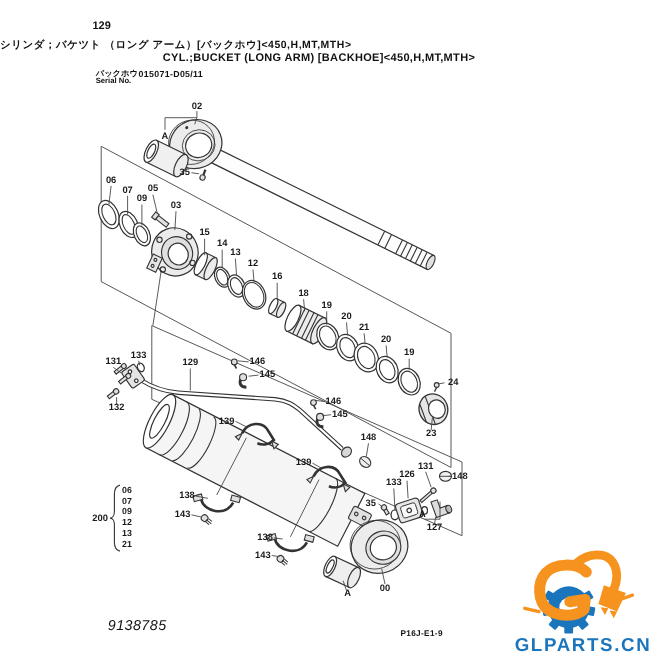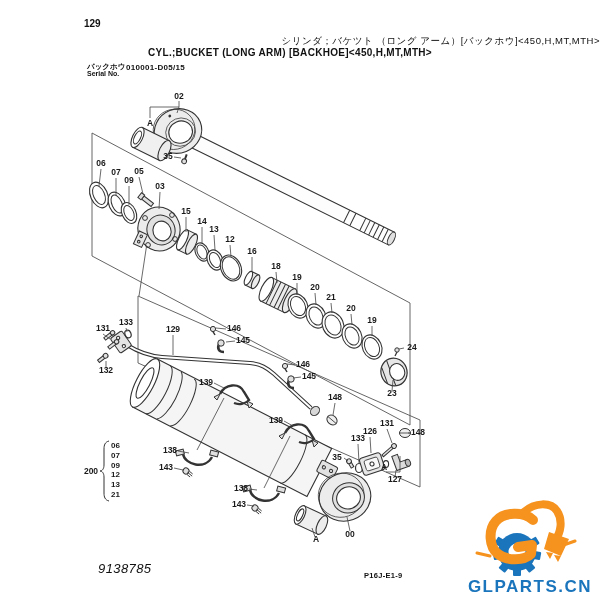--- a/index.html
+++ b/index.html
@@ -1,19 +1,19 @@
 <!DOCTYPE html>
 <html><head>
 <meta charset="utf-8">
 <style>
   html,body{margin:0;padding:0;background:#fff;}
   body{width:600px;height:600px;position:relative;font-family:"Liberation Sans",sans-serif;color:#111;overflow:hidden;}
   .abs{position:absolute;}
   .page-num{left:84px;top:18px;font-size:10px;font-weight:bold;}
-  .title-jp{left:0;top:35px;width:600px;text-align:right;font-size:9.5px;font-weight:normal;letter-spacing:.5px;}
+  .title-jp{left:0;top:35px;width:600px;text-align:left;font-size:9.5px;font-weight:bold;letter-spacing:.5px;}
   .title-en{left:0;top:47px;width:580px;text-align:center;font-size:10px;font-weight:bold;letter-spacing:.3px;}
   .serial-jp{left:87px;top:62px;font-size:7.5px;font-weight:bold;}
   .serial-en{left:87px;top:70px;font-size:7px;font-weight:bold;}
   .serial-val{left:126px;top:63px;font-size:8px;font-weight:bold;letter-spacing:.3px;}
   .footer-left{left:98px;top:561px;font-size:13px;font-style:italic;letter-spacing:.4px;}
   .footer-right{left:364px;top:571px;font-size:7.5px;font-weight:bold;letter-spacing:.3px;}
   svg{position:absolute;left:0;top:0;}
   .ln{fill:#fff;stroke:#333;stroke-width:1.1;}
   .ln2{fill:none;stroke:#333;stroke-width:1;}
   .fill1{fill:#ececec;stroke:#333;stroke-width:1.1;}
@@ -25,21 +25,21 @@
   .brand{font:bold 17px "Liberation Sans",sans-serif;fill:#1B75BC;letter-spacing:1.5px;text-anchor:middle;}
 </style>
 </head>
 <body>
 
 <div class="abs page-num">129</div>
 <div class="abs title-jp">シリンダ；バケツト （ロング アーム）[バックホウ]&lt;450,H,MT,MTH&gt;</div>
 <div class="abs title-en">CYL.;BUCKET (LONG ARM) [BACKHOE]&lt;450,H,MT,MTH&gt;</div>
 <div class="abs serial-jp">バックホウ</div>
 <div class="abs serial-en">Serial No.</div>
-<div class="abs serial-val">010001-D05/15</div>
+<div class="abs serial-val">015071-D05/11</div>
 <div class="abs footer-left">9138785</div>
 <div class="abs footer-right">P16J-E1-9</div>
 
 <svg width="600" height="600" viewBox="0 0 600 600">
 
   <path class="border" d="M92,133 L410,303 L410,425 M92,133 L92,256 L410,425"></path>
   <path class="border" d="M138,296 L420,420 L420,487 M138,296 L138,363 L420,487"></path>
   <path class="leader" d="M147,243 L139,296"></path>
 
   <g transform="translate(196,142) rotate(26.3)">

